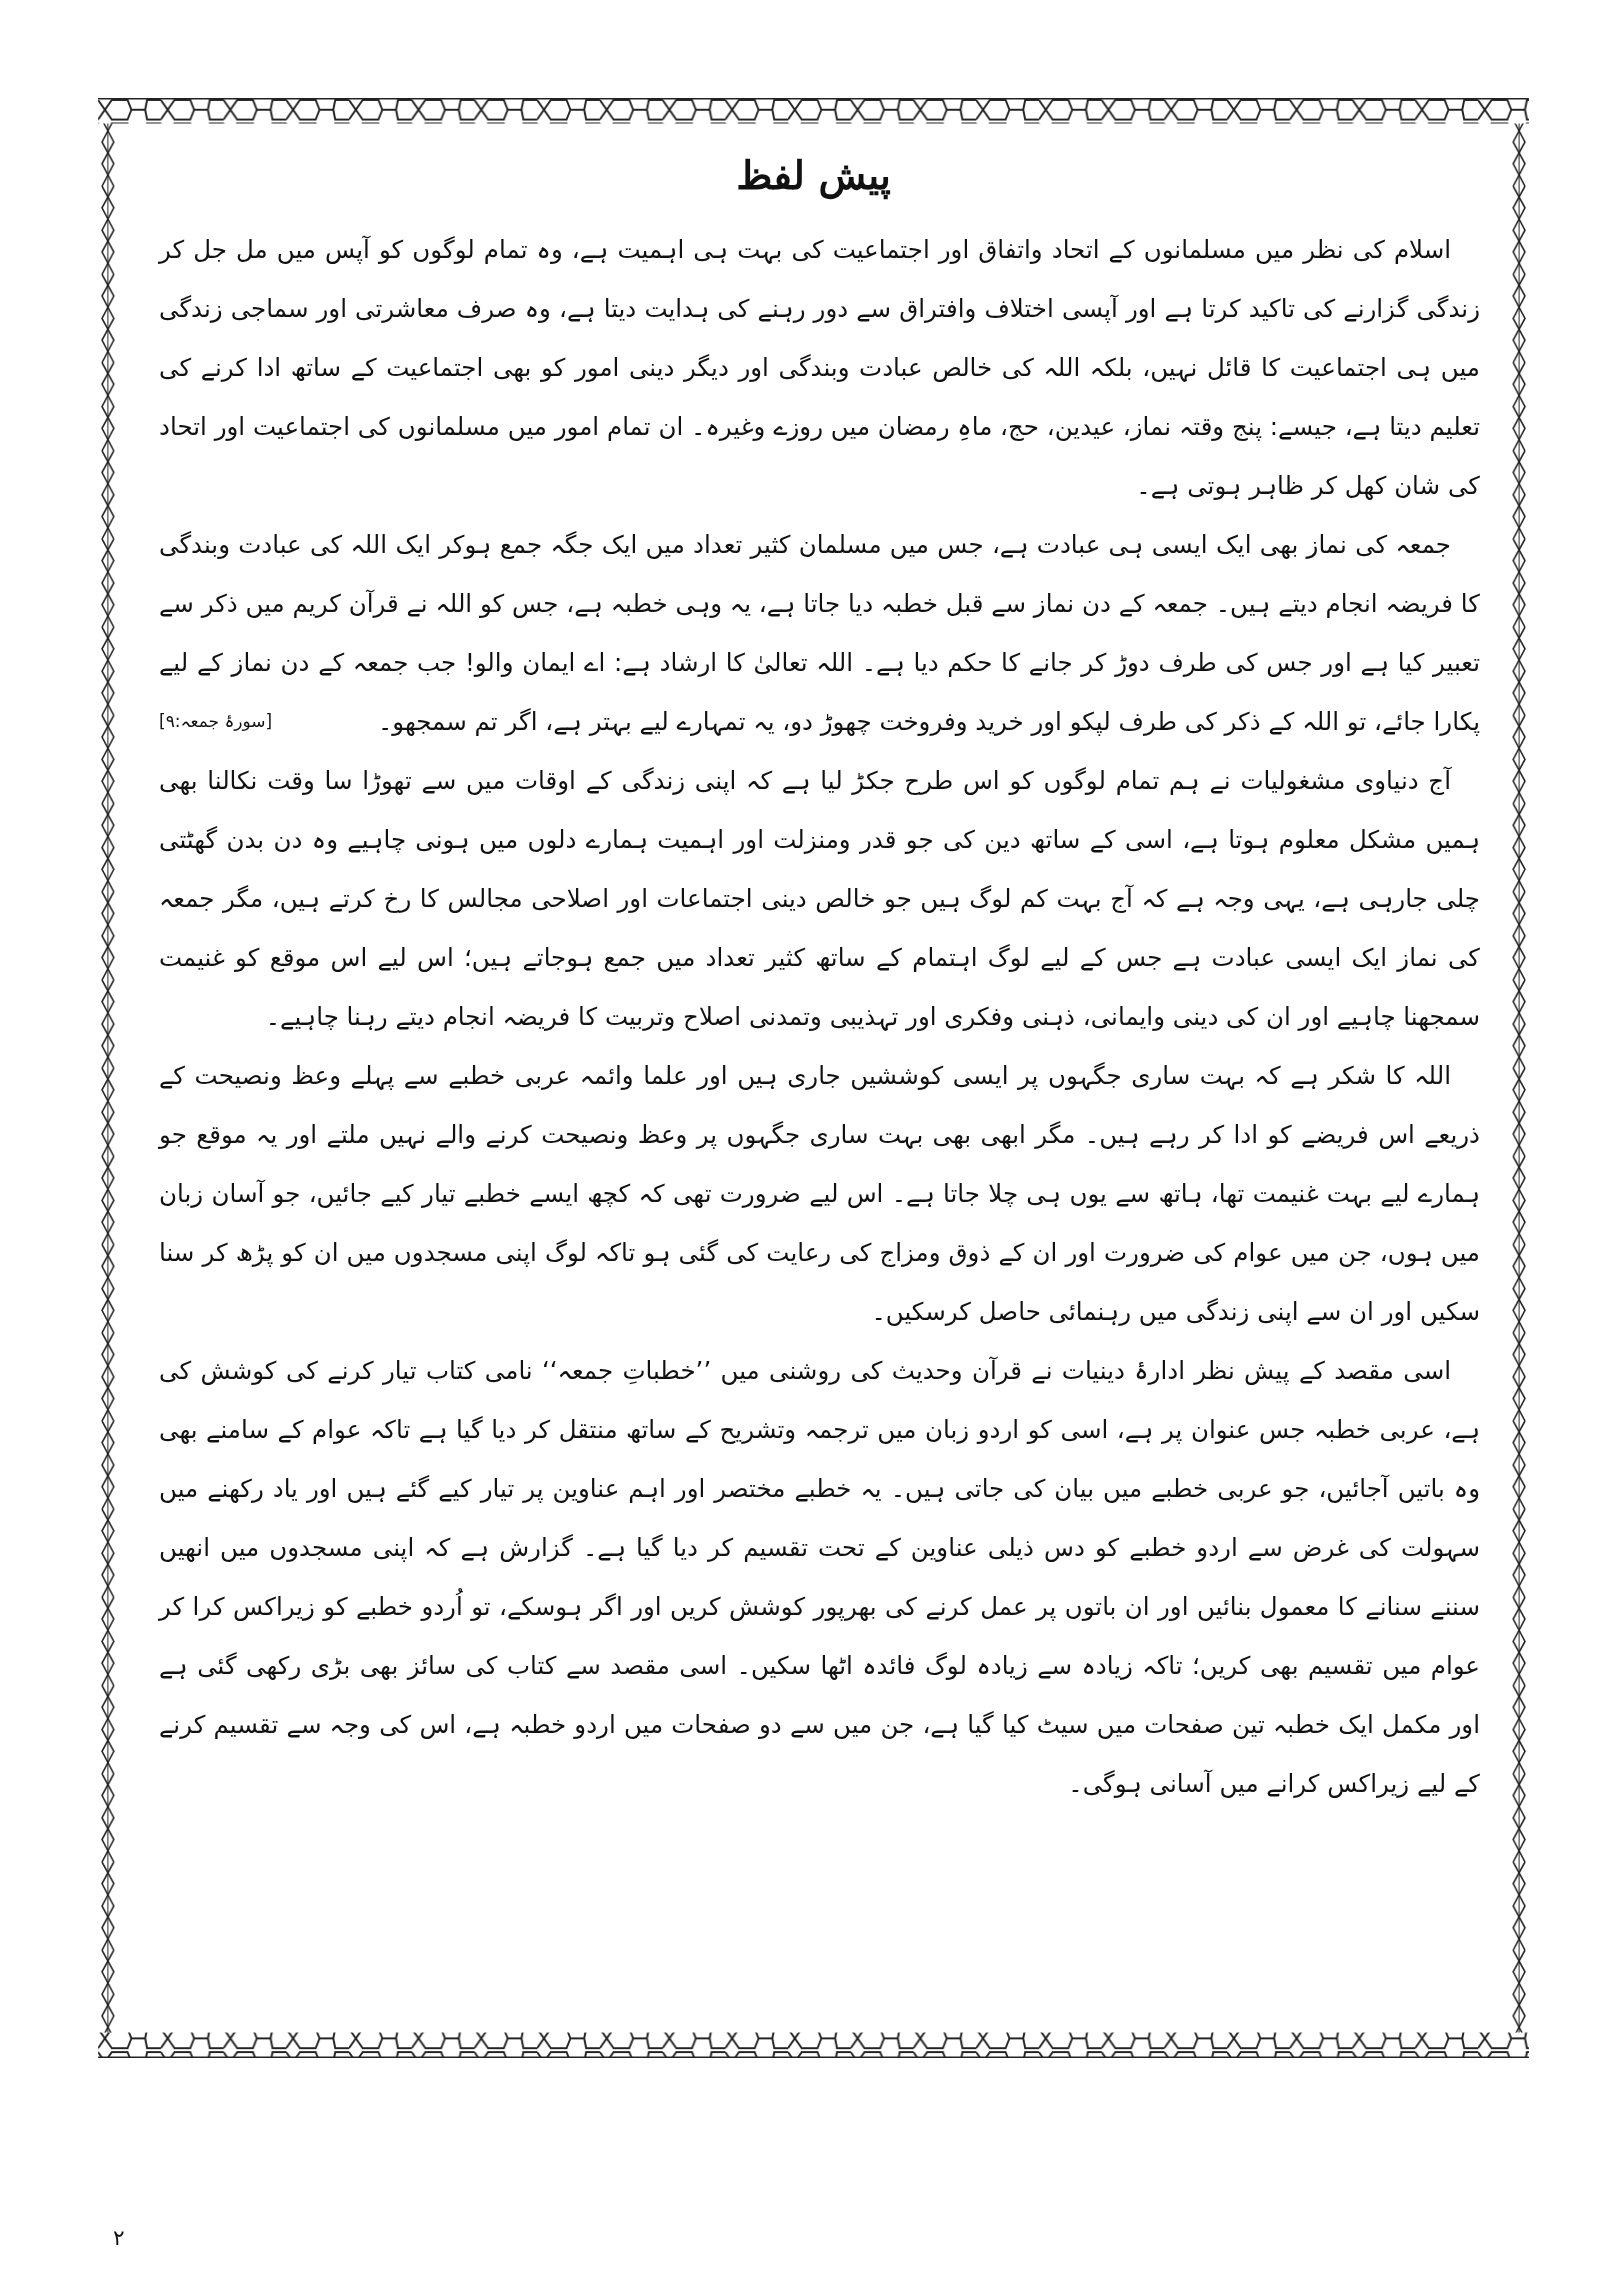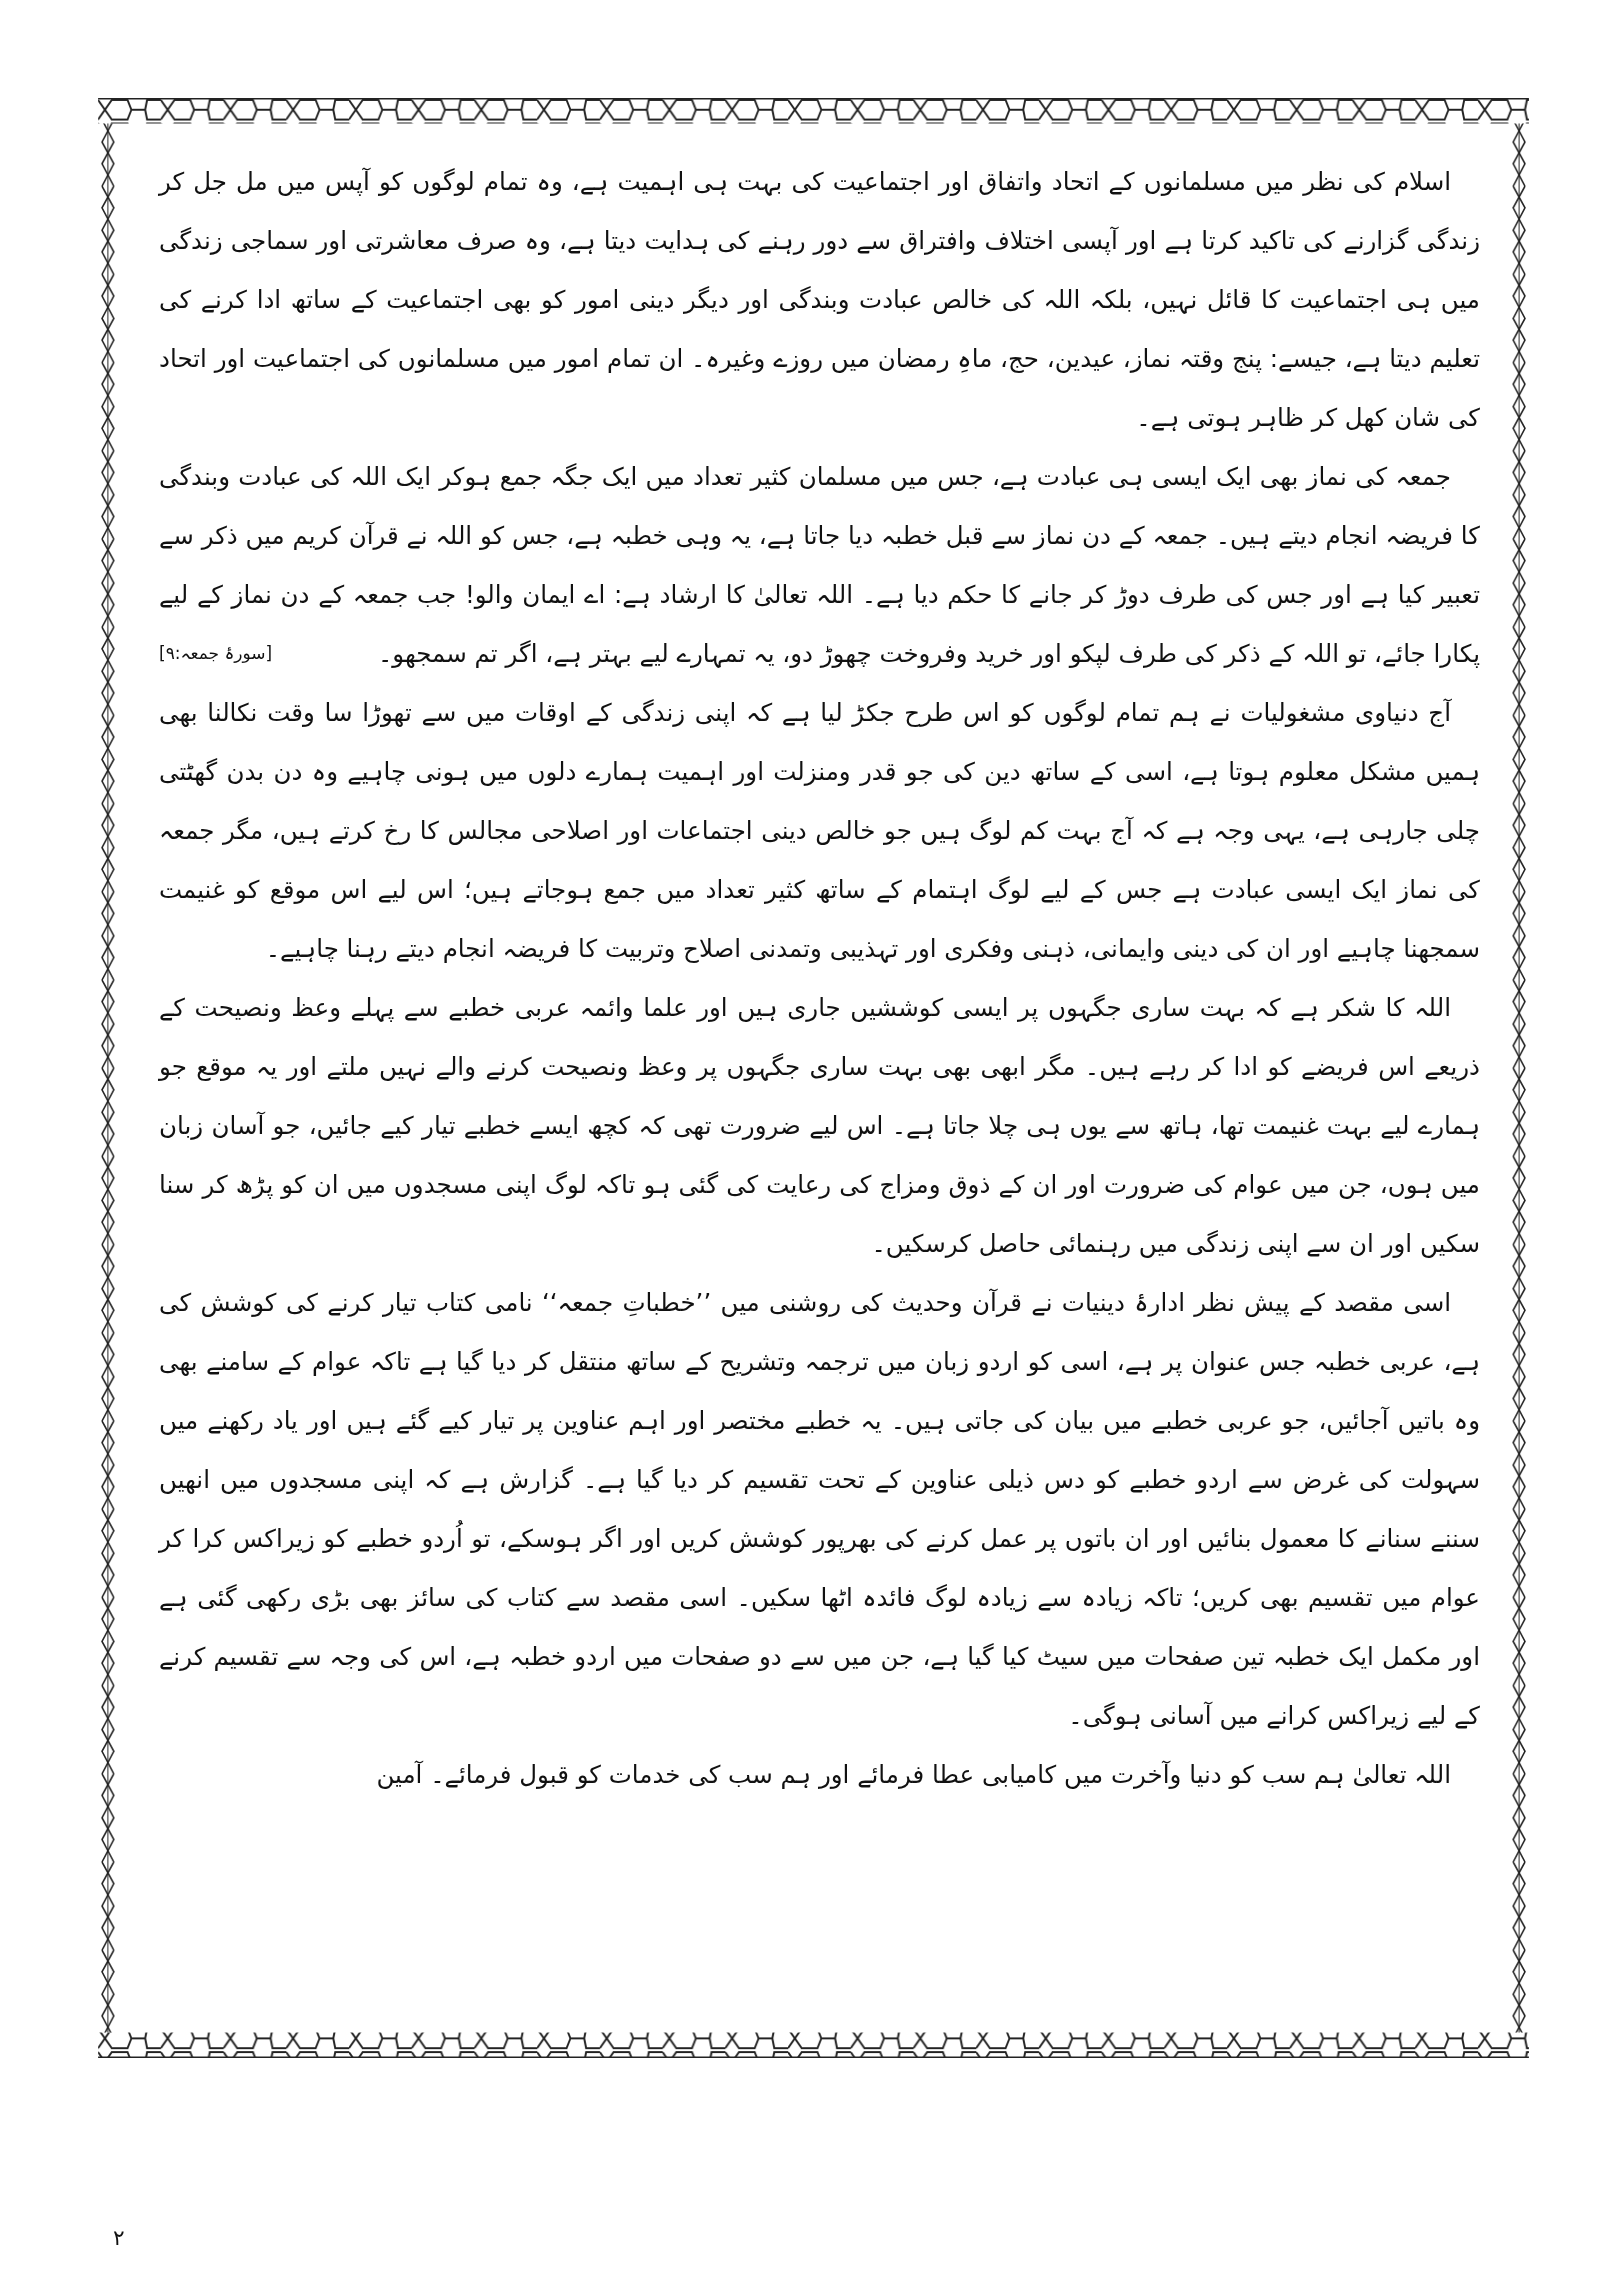--- a/index.html
+++ b/index.html
@@ -30,22 +30,22 @@
     <line x1="0" y1="0" x2="1460" y2="0" stroke="#222" stroke-width="3"></line>
     <line x1="0" y1="2000" x2="1460" y2="2000" stroke="#222" stroke-width="3"></line>
     <rect x="0" y="26" width="20" height="1948" fill="url(#vzig)"></rect>
     <rect x="1440" y="26" width="20" height="1948" fill="url(#vzig)"></rect>
     <line x1="10" y1="26" x2="10" y2="1974" stroke="#222" stroke-width="1"></line>
     <line x1="1450" y1="26" x2="1450" y2="1974" stroke="#222" stroke-width="1"></line>
   </svg>
 </div>
 
 <div class="content">
+  <h1 class="title">پیش لفظ</h1>
   <p class="para">اسلام کی نظر میں مسلمانوں کے اتحاد واتفاق اور اجتماعیت کی بہت ہی اہمیت ہے، وہ تمام لوگوں کو آپس میں مل جل کر زندگی گزارنے کی تاکید کرتا ہے اور آپسی اختلاف وافتراق سے دور رہنے کی ہدایت دیتا ہے، وہ صرف معاشرتی اور سماجی زندگی میں ہی اجتماعیت کا قائل نہیں، بلکہ اللہ کی خالص عبادت وبندگی اور دیگر دینی امور کو بھی اجتماعیت کے ساتھ ادا کرنے کی تعلیم دیتا ہے، جیسے: پنج وقتہ نماز، عیدین، حج، ماہِ رمضان میں روزے وغیرہ۔ ان تمام امور میں مسلمانوں کی اجتماعیت اور اتحاد کی شان کھل کر ظاہر ہوتی ہے۔</p>
   <p class="para"><span>جمعہ کی نماز بھی ایک ایسی ہی عبادت ہے، جس میں مسلمان کثیر تعداد میں ایک جگہ جمع ہوکر ایک اللہ کی عبادت وبندگی کا فریضہ انجام دیتے ہیں۔ جمعہ کے دن نماز سے قبل خطبہ دیا جاتا ہے، یہ وہی خطبہ ہے، جس کو اللہ نے قرآن کریم میں ذکر سے تعبیر کیا ہے اور جس کی طرف دوڑ کر جانے کا حکم دیا ہے۔ اللہ تعالیٰ کا ارشاد ہے: اے ایمان والو! جب جمعہ کے دن نماز کے لیے پکارا جائے، تو اللہ کے ذکر کی طرف لپکو اور خرید وفروخت چھوڑ دو، یہ تمہارے لیے بہتر ہے، اگر تم سمجھو۔</span> <span class="cite">[سورۂ جمعہ:۹]</span></p>
   <p class="para">آج دنیاوی مشغولیات نے ہم تمام لوگوں کو اس طرح جکڑ لیا ہے کہ اپنی زندگی کے اوقات میں سے تھوڑا سا وقت نکالنا بھی ہمیں مشکل معلوم ہوتا ہے، اسی کے ساتھ دین کی جو قدر ومنزلت اور اہمیت ہمارے دلوں میں ہونی چاہیے وہ دن بدن گھٹتی چلی جارہی ہے، یہی وجہ ہے کہ آج بہت کم لوگ ہیں جو خالص دینی اجتماعات اور اصلاحی مجالس کا رخ کرتے ہیں، مگر جمعہ کی نماز ایک ایسی عبادت ہے جس کے لیے لوگ اہتمام کے ساتھ کثیر تعداد میں جمع ہوجاتے ہیں؛ اس لیے اس موقع کو غنیمت سمجھنا چاہیے اور ان کی دینی وایمانی، ذہنی وفکری اور تہذیبی وتمدنی اصلاح وتربیت کا فریضہ انجام دیتے رہنا چاہیے۔</p>
   <p class="para">اللہ کا شکر ہے کہ بہت ساری جگہوں پر ایسی کوششیں جاری ہیں اور علما وائمہ عربی خطبے سے پہلے وعظ ونصیحت کے ذریعے اس فریضے کو ادا کر رہے ہیں۔ مگر ابھی بھی بہت ساری جگہوں پر وعظ ونصیحت کرنے والے نہیں ملتے اور یہ موقع جو ہمارے لیے بہت غنیمت تھا، ہاتھ سے یوں ہی چلا جاتا ہے۔ اس لیے ضرورت تھی کہ کچھ ایسے خطبے تیار کیے جائیں، جو آسان زبان میں ہوں، جن میں عوام کی ضرورت اور ان کے ذوق ومزاج کی رعایت کی گئی ہو تاکہ لوگ اپنی مسجدوں میں ان کو پڑھ کر سنا سکیں اور ان سے اپنی زندگی میں رہنمائی حاصل کرسکیں۔</p>
   <p class="para">اسی مقصد کے پیش نظر ادارۂ دینیات نے قرآن وحدیث کی روشنی میں ’’خطباتِ جمعہ‘‘ نامی کتاب تیار کرنے کی کوشش کی ہے، عربی خطبہ جس عنوان پر ہے، اسی کو اردو زبان میں ترجمہ وتشریح کے ساتھ منتقل کر دیا گیا ہے تاکہ عوام کے سامنے بھی وہ باتیں آجائیں، جو عربی خطبے میں بیان کی جاتی ہیں۔ یہ خطبے مختصر اور اہم عناوین پر تیار کیے گئے ہیں اور یاد رکھنے میں سہولت کی غرض سے اردو خطبے کو دس ذیلی عناوین کے تحت تقسیم کر دیا گیا ہے۔ گزارش ہے کہ اپنی مسجدوں میں انھیں سننے سنانے کا معمول بنائیں اور ان باتوں پر عمل کرنے کی بھرپور کوشش کریں اور اگر ہوسکے، تو اُردو خطبے کو زیراکس کرا کر عوام میں تقسیم بھی کریں؛ تاکہ زیادہ سے زیادہ لوگ فائدہ اٹھا سکیں۔ اسی مقصد سے کتاب کی سائز بھی بڑی رکھی گئی ہے اور مکمل ایک خطبہ تین صفحات میں سیٹ کیا گیا ہے، جن میں سے دو صفحات میں اردو خطبہ ہے، اس کی وجہ سے تقسیم کرنے کے لیے زیراکس کرانے میں آسانی ہوگی۔</p>
-  <p class="para">اللہ تعالیٰ ہم سب کو دنیا وآخرت میں کامیابی عطا فرمائے اور ہم سب کی خدمات کو قبول فرمائے۔ آمین</p>
 </div>
 
 <div class="pagenum">۲</div>
 
 
 </body></html>

